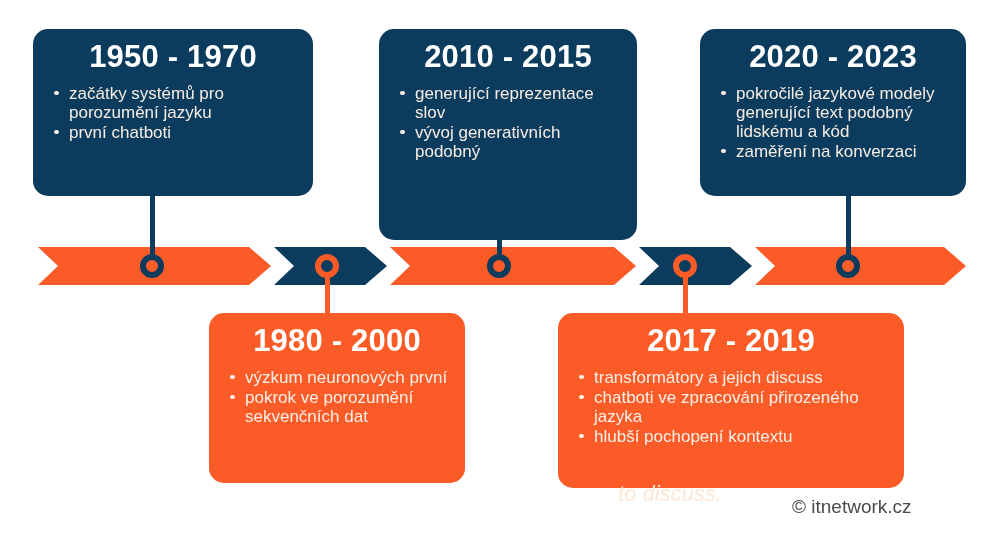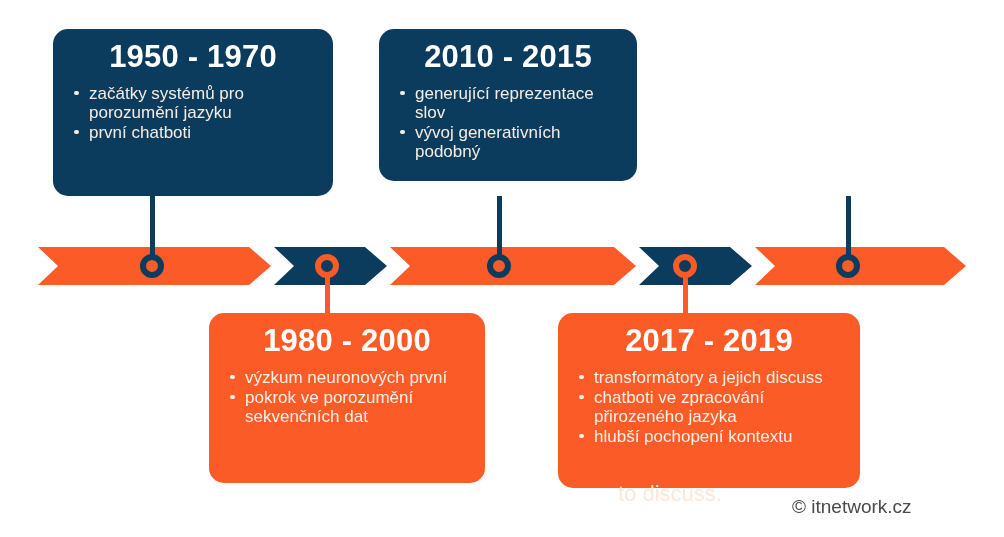--- a/index.html
+++ b/index.html
@@ -99,20 +99,21 @@
   .node.orange { border: 6px solid #fa5b27; background: #0b3c5d; }
 
   
   #ghost-text {
     position: absolute;
     left: 618px;
     top: 481px;
     font-size: 22px;
     color: #fde7d6;
     white-space: nowrap;
+    font-style: italic;
   }
   #credit {
     position: absolute;
     left: 792px;
     top: 496px;
     font-size: 19px;
     color: #4a4a4a;
     white-space: nowrap;
   }
 </style>
@@ -140,46 +141,53 @@
 
   <div class="connector orange" style="left:325px; top:274px; height:42px;"></div>
   <div class="connector orange" style="left:683px; top:274px; height:42px;"></div>
 
   <div class="node navy" style="left:140px; top:254px;"></div>
   <div class="node orange" style="left:315px; top:254px;"></div>
   <div class="node navy" style="left:487px; top:254px;"></div>
   <div class="node orange" style="left:673px; top:254px;"></div>
   <div class="node navy" style="left:836px; top:254px;"></div>
 
-  <div class="card navy" style="left:33px; top:29px; width:280px; height:167px;margin-left:20px;">
+  <div class="card navy" style="left:33px; top:29px; width:280px; height:167px;">
     <div class="card-title">1950 - 1970</div>
     <ul class="bullets">
       <li>začátky systémů pro porozumění jazyku</li>
       <li>první chatboti</li>
     </ul>
   </div>
 
-  <div class="card navy" style="left:379px; top:29px; width:258px; height:152px;">
+  <div class="card navy" style="left:379px; top:29px; width:258px; height:211px;">
     <div class="card-title">2010 - 2015</div>
     <ul class="bullets">
       <li>generující reprezentace slov</li>
       <li>vývoj generativních podobný</li>
     </ul>
   </div>
 
+  <div class="card navy" style="left:700px; top:29px; width:266px; height:167px;">
+    <div class="card-title">2020 - 2023</div>
+    <ul class="bullets">
+      <li>pokročilé jazykové modely generující text podobný lidskému a kód</li>
+      <li>zaměření na konverzaci</li>
+    </ul>
+  </div>
 
-  <div class="card orange" style="left:209px; top:313px; width:276px; height:170px;">
+  <div class="card orange" style="left:209px; top:313px; width:256px; height:170px;">
     <div class="card-title">1980 - 2000</div>
     <ul class="bullets">
       <li>výzkum neuronových první</li>
       <li>pokrok  ve porozumění sekvenčních dat</li>
     </ul>
   </div>
 
-  <div class="card orange" style="left:558px; top:313px; width:302px; height:175px;">
+  <div class="card orange" style="left:558px; top:313px; width:346px; height:175px;">
     <div class="card-title">2017 - 2019</div>
     <ul class="bullets">
       <li>transformátory a jejich discuss</li>
       <li>chatboti ve zpracování přirozeného jazyka</li>
       <li>hlubší pochopení kontextu</li>
     </ul>
   </div>
 
   <div id="ghost-text">to discuss.</div>
   <div id="credit">© itnetwork.cz</div>

